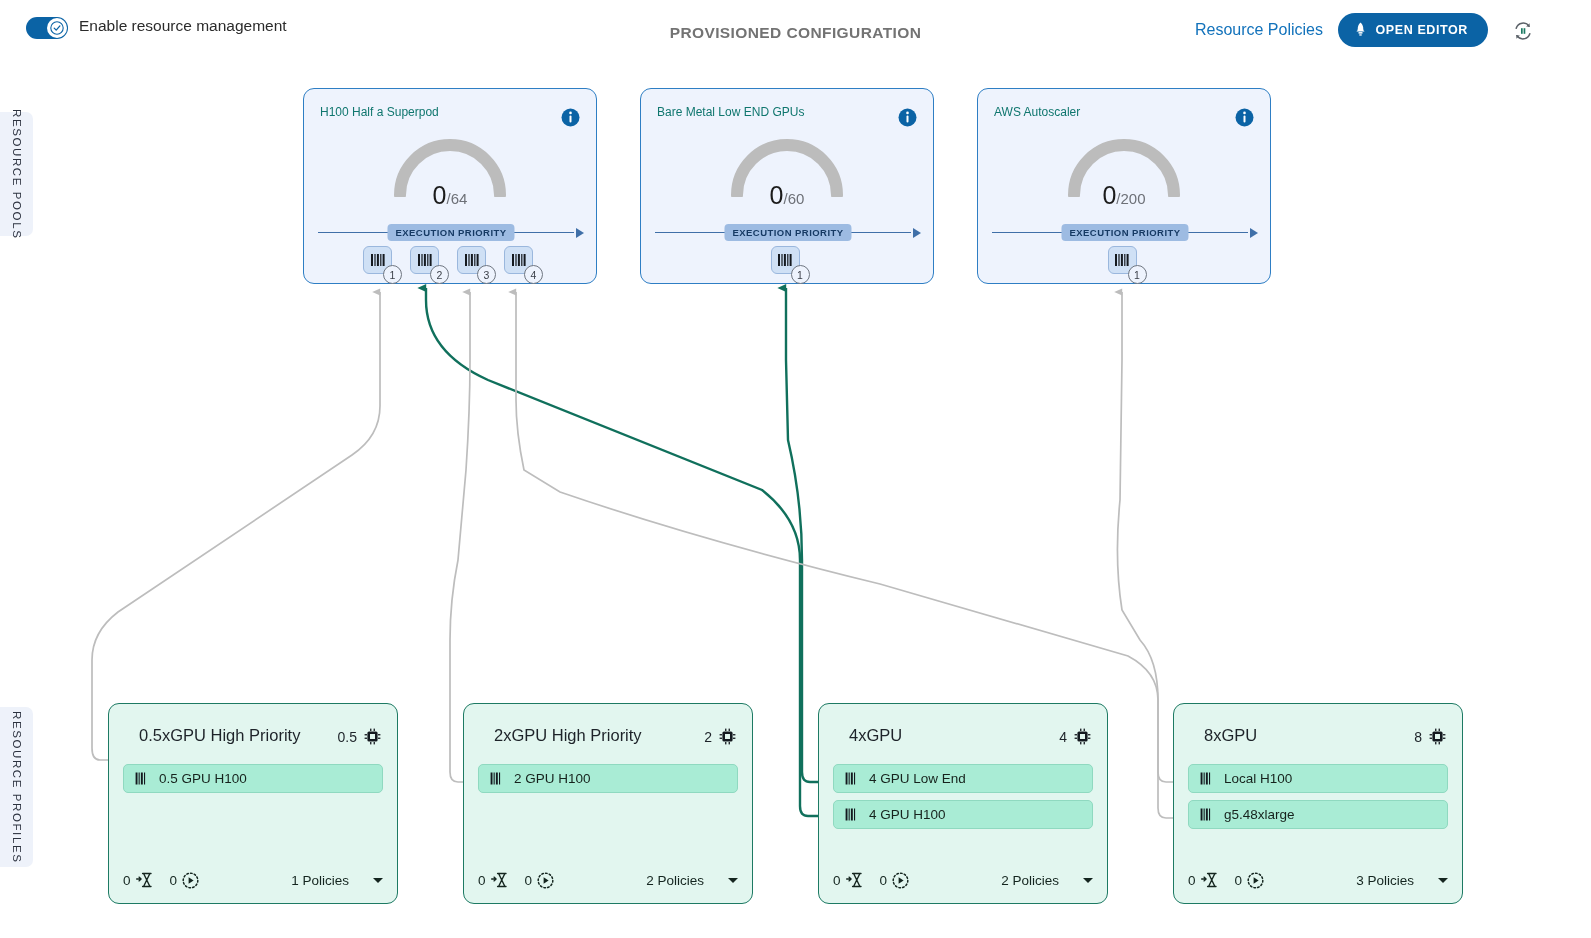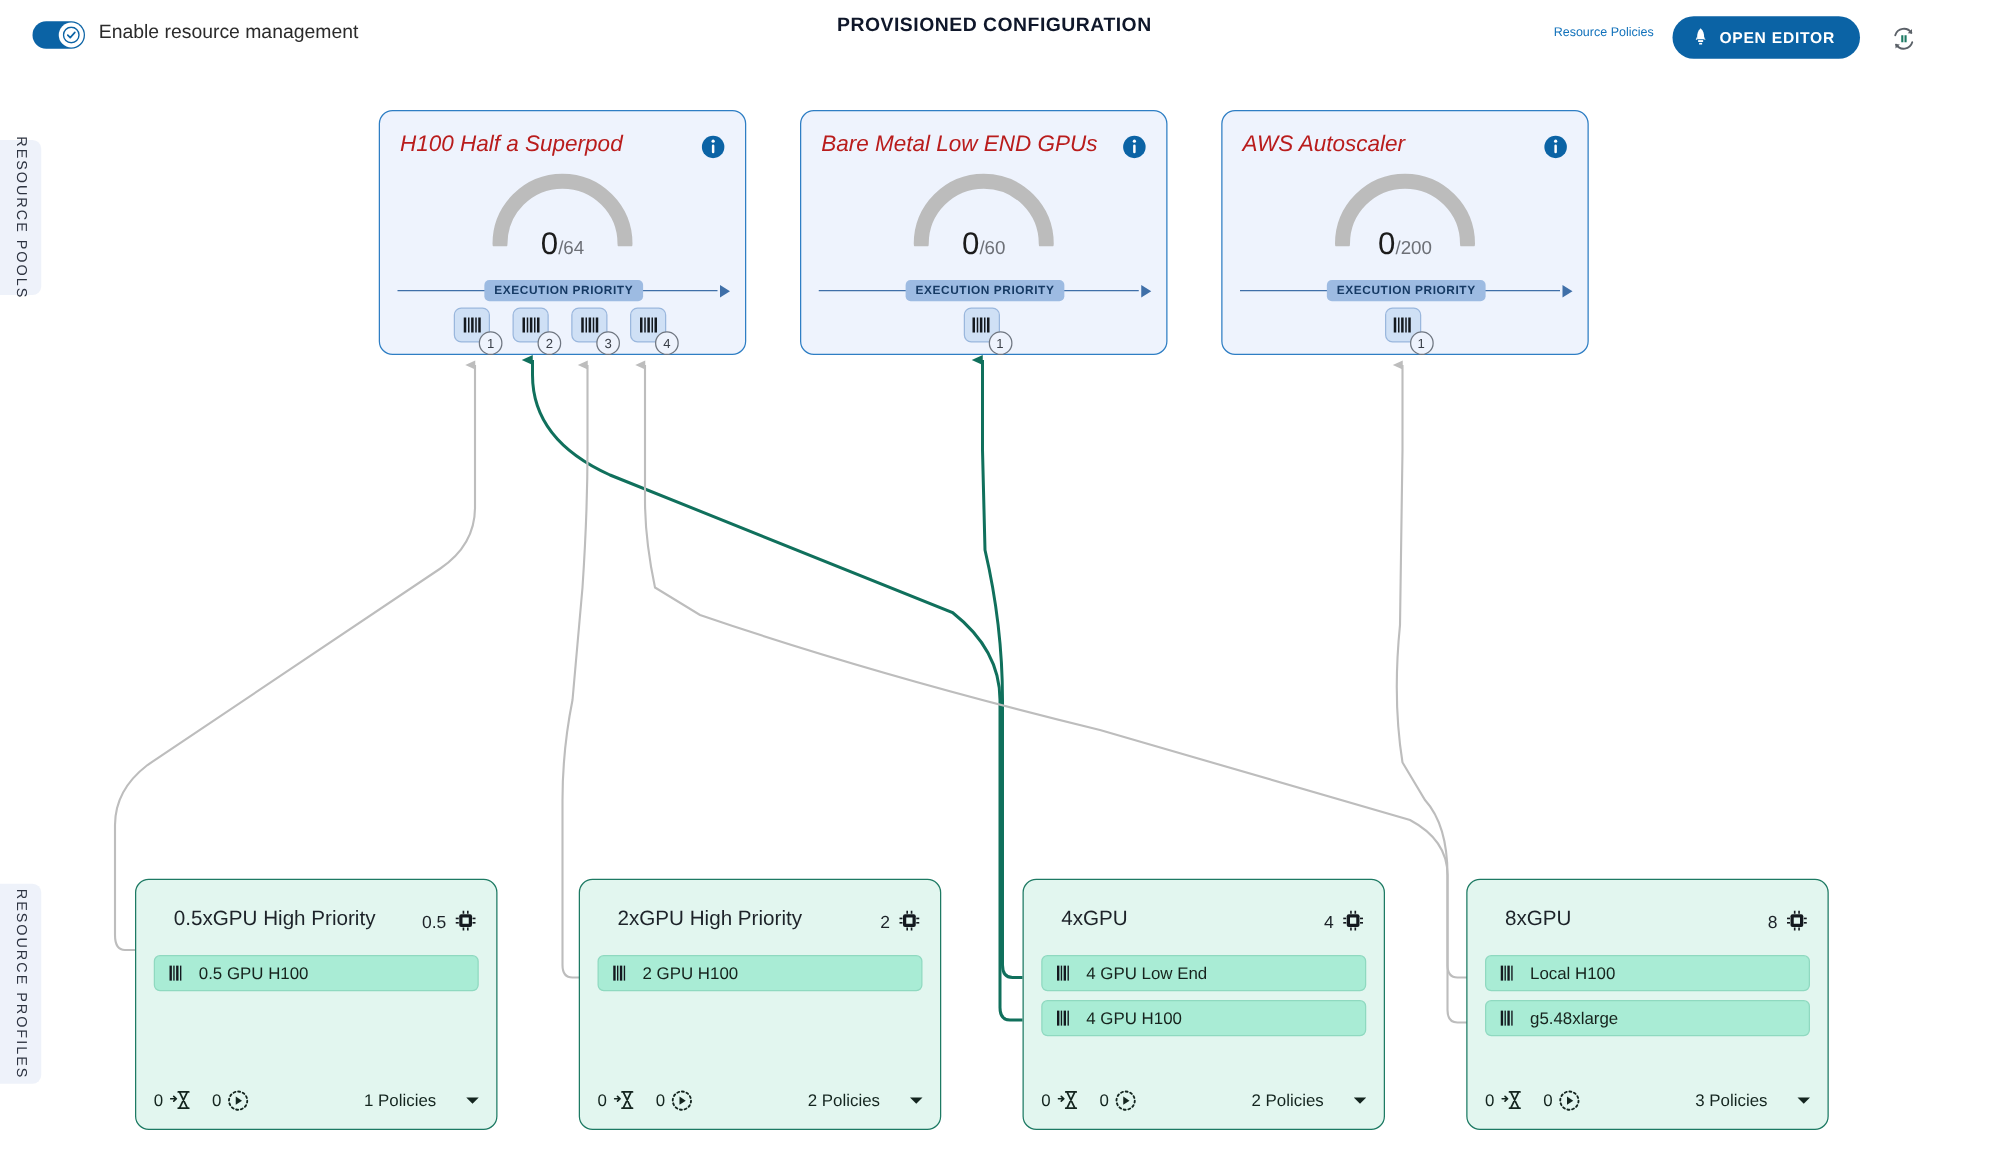--- a/index.html
+++ b/index.html
@@ -20,25 +20,25 @@
     position: relative; flex: none;
   }
   .toggle .knob {
     position: absolute; right: 1px; top: 1px; width: 20px; height: 20px; border-radius: 50%;
     background: #fff; display: flex; align-items: center; justify-content: center;
   }
   .toggle .knob svg { display: block; }
   .toggle-label { font-size: 15.5px; color: #2b2b2b; white-space: nowrap; }
 
   .header-title {
-    position: absolute; left: 0; top: 12px; width: 1591px; text-align: center;
-    font-size: 15.5px; font-weight: bold; color: #0f172a; letter-spacing: 0.4px;
+    position: absolute; left: 0; top: 24px; width: 1591px; text-align: center;
+    font-size: 15.5px; font-weight: bold; color: #737373; letter-spacing: 0.4px;
   }
   .hdr-link {
-    position: absolute; right: 268px; top: 21px; font-size: 10px; color: #1272bb;
+    position: absolute; right: 268px; top: 21px; font-size: 16px; color: #1272bb;
     cursor: pointer; white-space: nowrap;
   }
   .open-editor {
     position: absolute; right: 103px; top: 13px; height: 34px; padding: 0 20px 0 16px;
     border-radius: 17px; background: #0b63a5; color: #fff; border: none;
     display: flex; align-items: center; gap: 9px; cursor: pointer;
     font-size: 12.5px; font-weight: bold; letter-spacing: 0.6px;
   }
   .refresh-btn {
     position: absolute; right: 56px; top: 19px; width: 24px; height: 24px;
@@ -59,23 +59,22 @@
 
   
   #links { position: absolute; left: 0; top: 0; width: 1591px; height: 938px; pointer-events: none; }
 
   
   .pool-card {
     position: absolute; width: 294px; height: 196px;
     background: #eef3fd; border: 1.6px solid #2e7ec4; border-radius: 11px;
   }
   .pool-title {
-    position: absolute; left: 16px; top: 16px; font-size: 18px; color: #b91c1c;
+    position: absolute; left: 16px; top: 16px; font-size: 12px; color: #0f766e;
     white-space: nowrap;
-    font-style: italic;
   }
   .info-icon { position: absolute; right: 16px; top: 19px; cursor: pointer; }
 
   .gauge { position: absolute; left: 50%; transform: translateX(-50%); top: 44px; width: 120px; height: 64px; }
   .gauge-val {
     position: absolute; left: 50%; transform: translateX(-50%); top: 92px;
     white-space: nowrap; color: #1b1b1b;
   }
   .gauge-val .big { font-size: 25px; }
   .gauge-val .small { font-size: 15px; color: #6d7077; }

